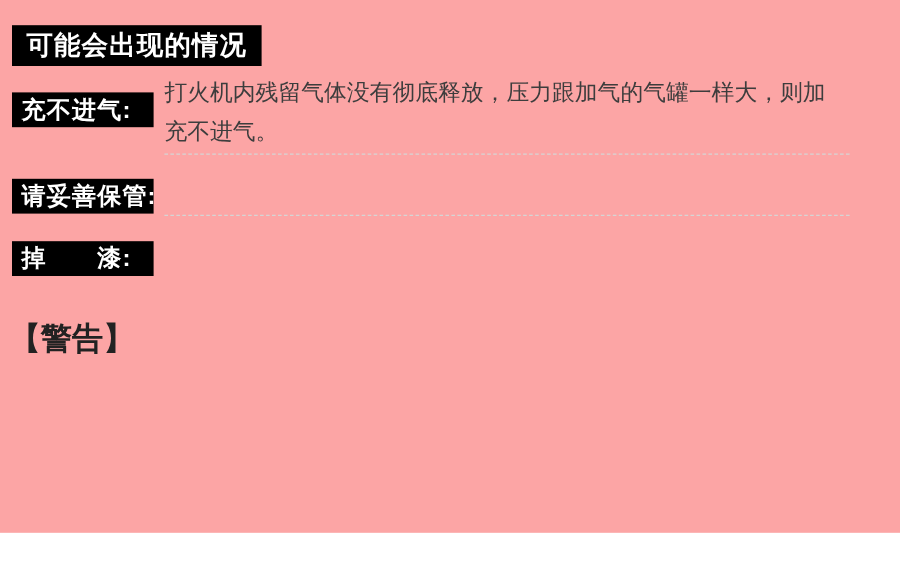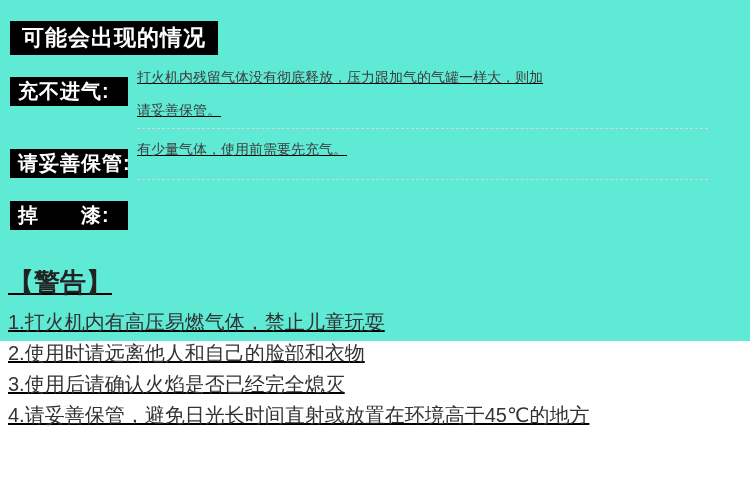--- a/index.html
+++ b/index.html
@@ -9,23 +9,22 @@
   }
   body {
     width: 750px;
     height: 477px;
     overflow: hidden;
     font-family: "Liberation Sans", "DejaVu Sans", sans-serif;
   }
   .page {
     position: relative;
     width: 750px;
-    height: 341px;
-    background: #5eead4;
-    text-decoration: underline;
+    height: 444px;
+    background: #fca5a5;
   }
   
   .header-badge {
     display: inline-block;
     margin: 21px 0 0 10px;
     background: #000000;
     color: #ffffff;
     font-size: 22px;
     font-weight: bold;
     line-height: 24px;
@@ -53,21 +52,21 @@
     align-items: center;
     padding: 0 6px 0 8px;
     white-space: nowrap;
     overflow: hidden;
   }
   .rtext {
     flex: 1 1 auto;
     margin-left: 9px;
     margin-right: 2px;
     color: #3d3d3d;
-    font-size: 14px;
+    font-size: 19px;
     line-height: 33px;
   }
   .tline { white-space: nowrap; }
   .sep {
     border-top: 1px dashed #d5d5d5;
     height: 0;
     margin: 1px 42px 0 137px;
   }
   .row.r2 { margin-top: 4px; }
   .row.r3 { margin-top: 5px; }
@@ -98,49 +97,42 @@
     <span>可能会出现的情况</span>
   </div>
 
   
   <div class="row first">
     <div class="badge">
       <span>充不进气:</span>
     </div>
     <div class="rtext">
       <div class="tline">打火机内残留气体没有彻底释放，压力跟加气的气罐一样大，则加</div>
-      <div class="tline">请妥善保管。</div>
+      <div class="tline">充不进气。</div>
     </div>
   </div>
 
   <div class="sep"></div>
 
   
   <div class="row r2">
     <div class="badge">
       <span>请妥善保管:</span>
     </div>
     <div class="rtext">
-      <div class="tline">有少量气体，使用前需要先充气。</div>
     </div>
   </div>
 
   <div class="sep"></div>
 
   
   <div class="row r3">
     <div class="badge">
       <span>掉　　漆:</span>
     </div>
   </div>
 
   
   <div class="warning">
     <div class="wtitle">【警告】</div>
-    <div class="wlist">
-      <div class="witem">1.打火机内有高压易燃气体，禁止儿童玩耍</div>
-      <div class="witem">2.使用时请远离他人和自己的脸部和衣物</div>
-      <div class="witem">3.使用后请确认火焰是否已经完全熄灭</div>
-      <div class="witem">4.请妥善保管，避免日光长时间直射或放置在环境高于45℃的地方</div>
-    </div>
   </div>
 
 </div>
 
 </body></html>

